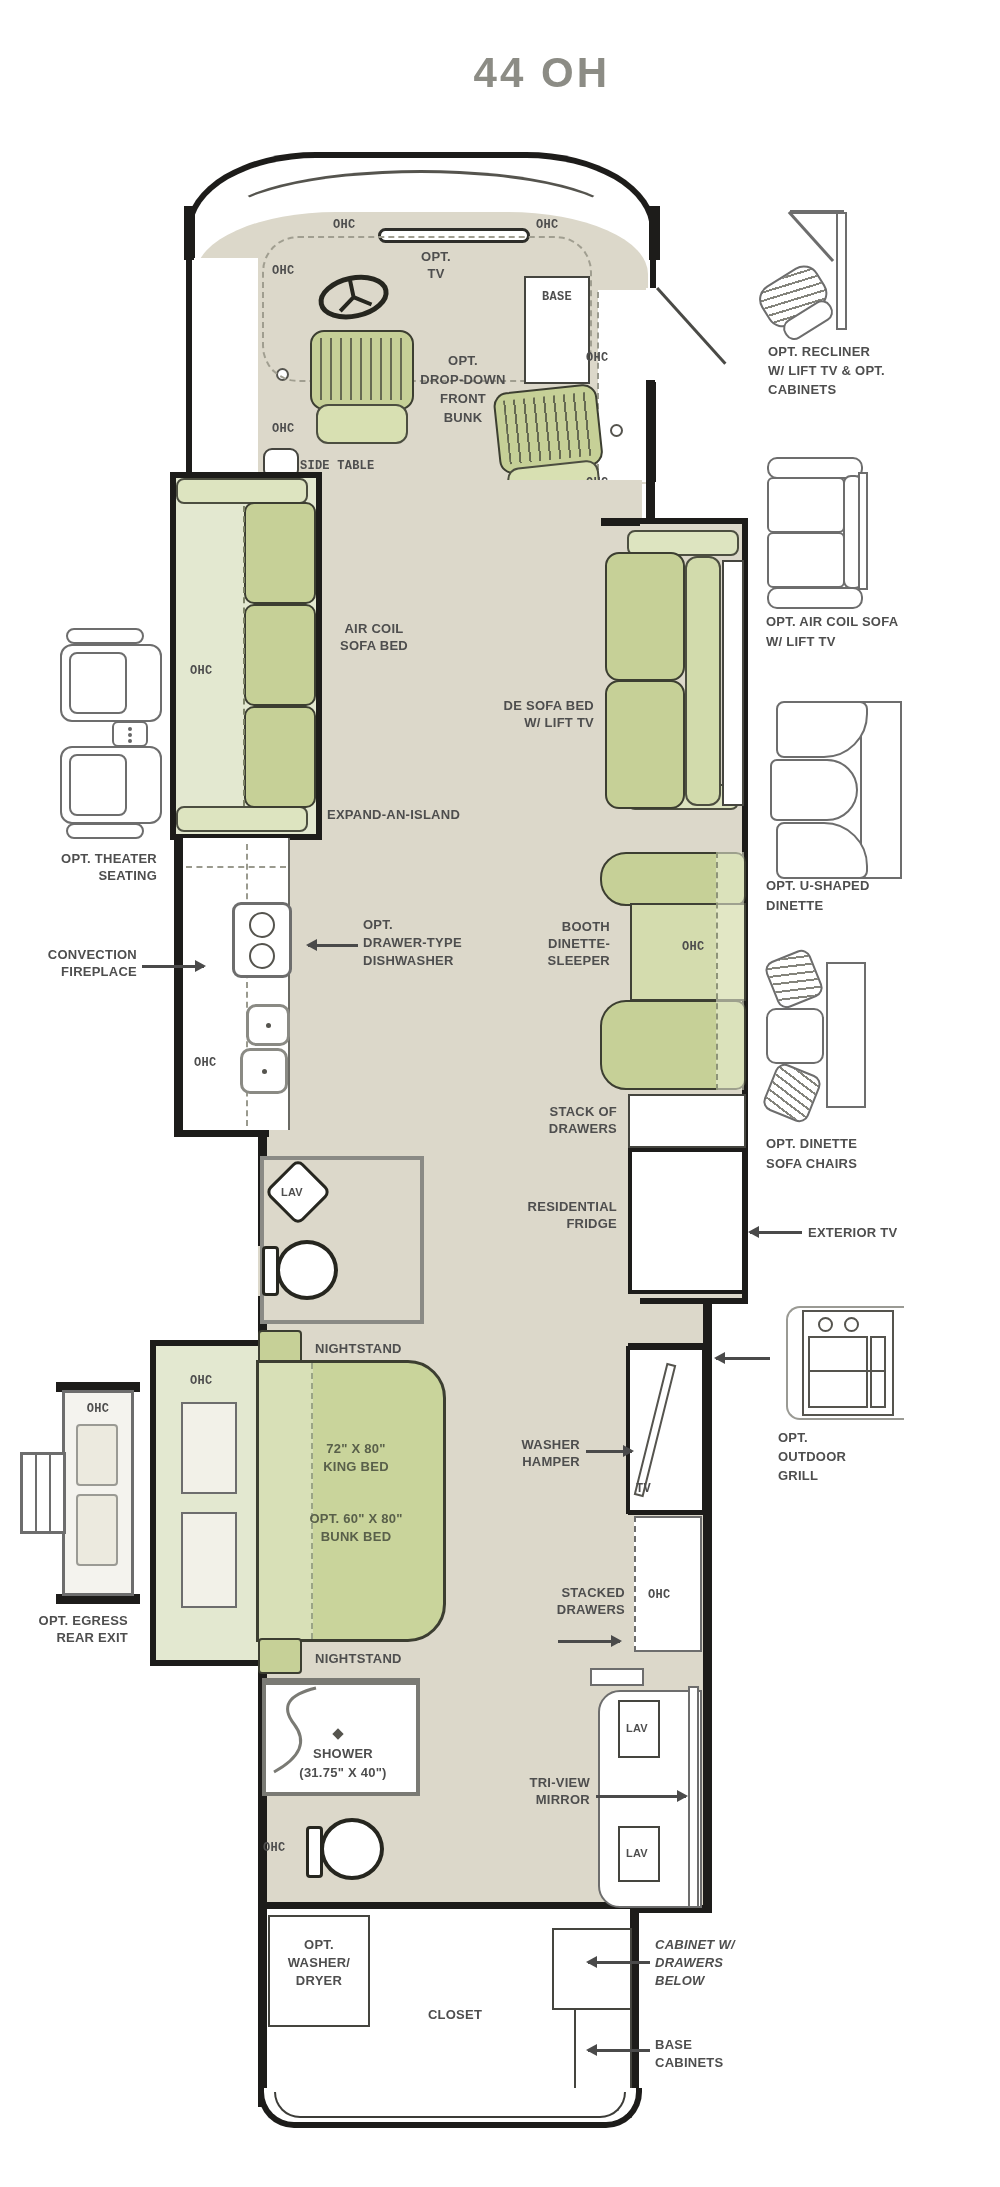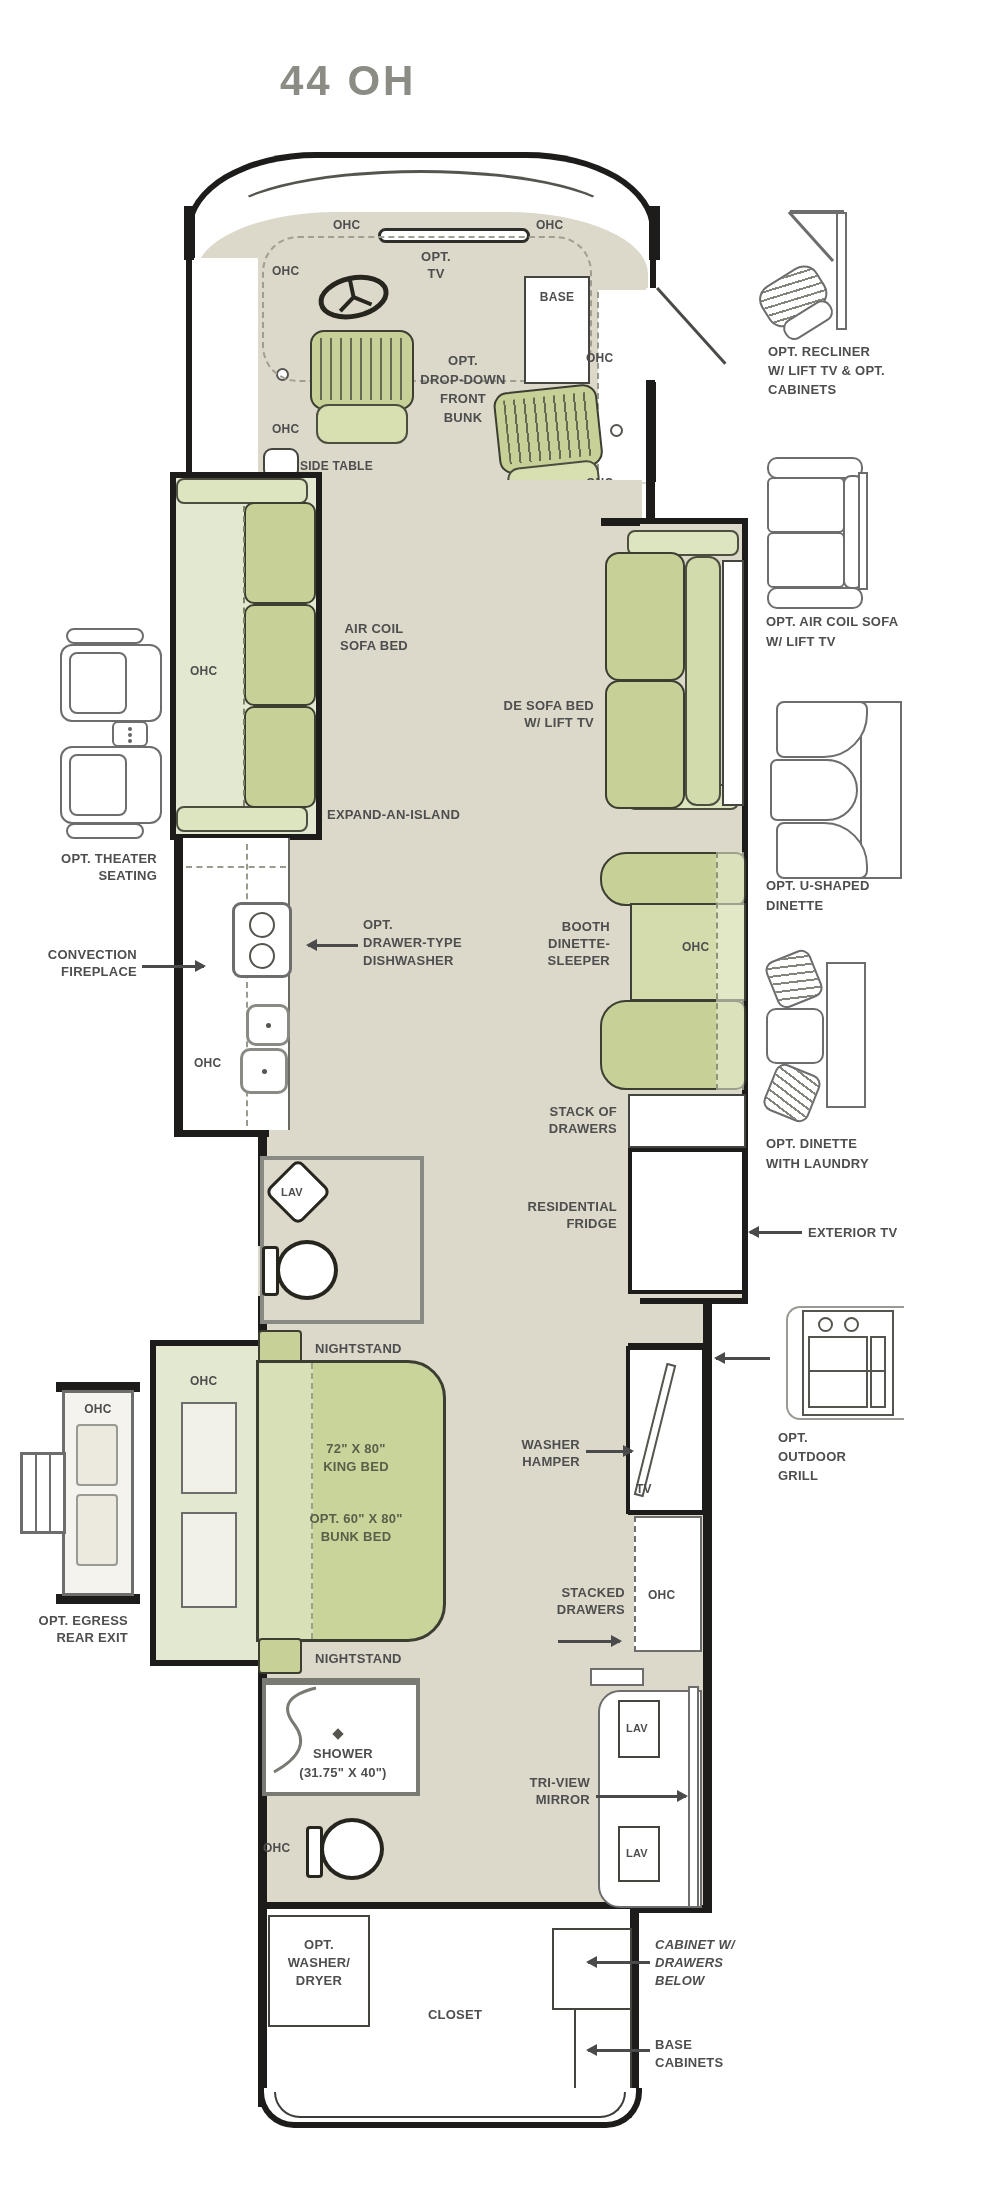--- a/index.html
+++ b/index.html
@@ -6,26 +6,26 @@
   #plan{position:relative;width:1000px;height:2187px;background:#fff;overflow:hidden;
         font-family:"Liberation Sans",sans-serif;}
   #plan *{box-sizing:border-box;}
   .abs{position:absolute;}
   .wall{position:absolute;background:#1d1c1a;}
   .floor{position:absolute;background:#dcd8ca;}
   .white{position:absolute;background:#fff;}
   .lbl{position:absolute;font:bold 13px/17px "Liberation Sans",sans-serif;color:#4e4e4e;
        letter-spacing:.25px;white-space:nowrap;}
   .lbl span{display:block;}
-  .sm{font-size:12px;line-height:15px;}
+  .sm{font-size:12px;line-height:15px;font-family:Liberation Mono, monospace;}
   .xs{font-size:11px;line-height:13px;}
   .ctr{text-align:center;}
   .rt{text-align:right;}
   .title{position:absolute;font:bold 42px/46px "Liberation Sans",sans-serif;color:#8c8c85;
-         letter-spacing:3px;text-align:left;margin-top:8px;}
+         letter-spacing:3px;text-align:right;}
   .green{position:absolute;background:#c6d097;border:2.5px solid #3c3e31;border-radius:10px;}
   .ltgreen{position:absolute;background:#dde4c0;border:2px solid #4c4e40;border-radius:8px;}
   .slide{position:absolute;background:#e3e8d0;border:6px solid #1d1c1a;}
   .box{position:absolute;background:#fff;border:2.5px solid #45453f;}
   .gbox{position:absolute;background:#fff;border:2.5px solid #6d6d6d;}
   .arr{position:absolute;height:2.5px;background:#4a4a4a;}
   .arr-l::before{content:"";position:absolute;left:-2px;top:-5.5px;width:0;height:0;
     border-top:6.5px solid transparent;border-bottom:6.5px solid transparent;border-right:11px solid #4a4a4a;}
   .arr-r::after{content:"";position:absolute;right:-2px;top:-5.5px;width:0;height:0;
     border-top:6.5px solid transparent;border-bottom:6.5px solid transparent;border-left:11px solid #4a4a4a;}
@@ -420,21 +420,21 @@
   </div>
 
   <div class="abs" style="left:764px;top:952px;width:144px;height:170px;">
     <div class="gbox" style="left:62px;top:10px;width:40px;height:146px;border-width:2.5px;"></div>
     <div class="gbox gstripes" style="left:6px;top:2px;width:48px;height:50px;border-radius:10px;transform:rotate(-22deg);"></div>
     <div class="gbox" style="left:2px;top:56px;width:58px;height:56px;border-radius:10px;border-width:2.5px;"></div>
     <div class="gbox gstripes" style="left:4px;top:116px;width:48px;height:50px;border-radius:10px;transform:rotate(22deg);"></div>
   </div>
   <div class="lbl" style="left:766px;top:1134px;line-height:20px;">
     <span>OPT. DINETTE</span>
-      <span>WITH LAUNDRY</span>
+      <span>SOFA CHAIRS</span>
   </div>
 
   <div class="arr arr-l" style="left:750px;top:1231px;width:52px;"></div>
   <div class="lbl" style="left:808px;top:1224px;">
       <span>EXTERIOR TV</span>
     </div>
 
   <div class="abs" style="left:786px;top:1306px;width:118px;height:114px;border:2.5px solid #9a9a94;border-right:none;border-radius:14px 0 0 14px;"></div>
   <div class="gbox" style="left:802px;top:1310px;width:92px;height:106px;border-color:#55544e;border-width:2.5px;">
     <div class="circ" style="left:14px;top:5px;width:15px;height:15px;border-color:#55544e;"></div>

